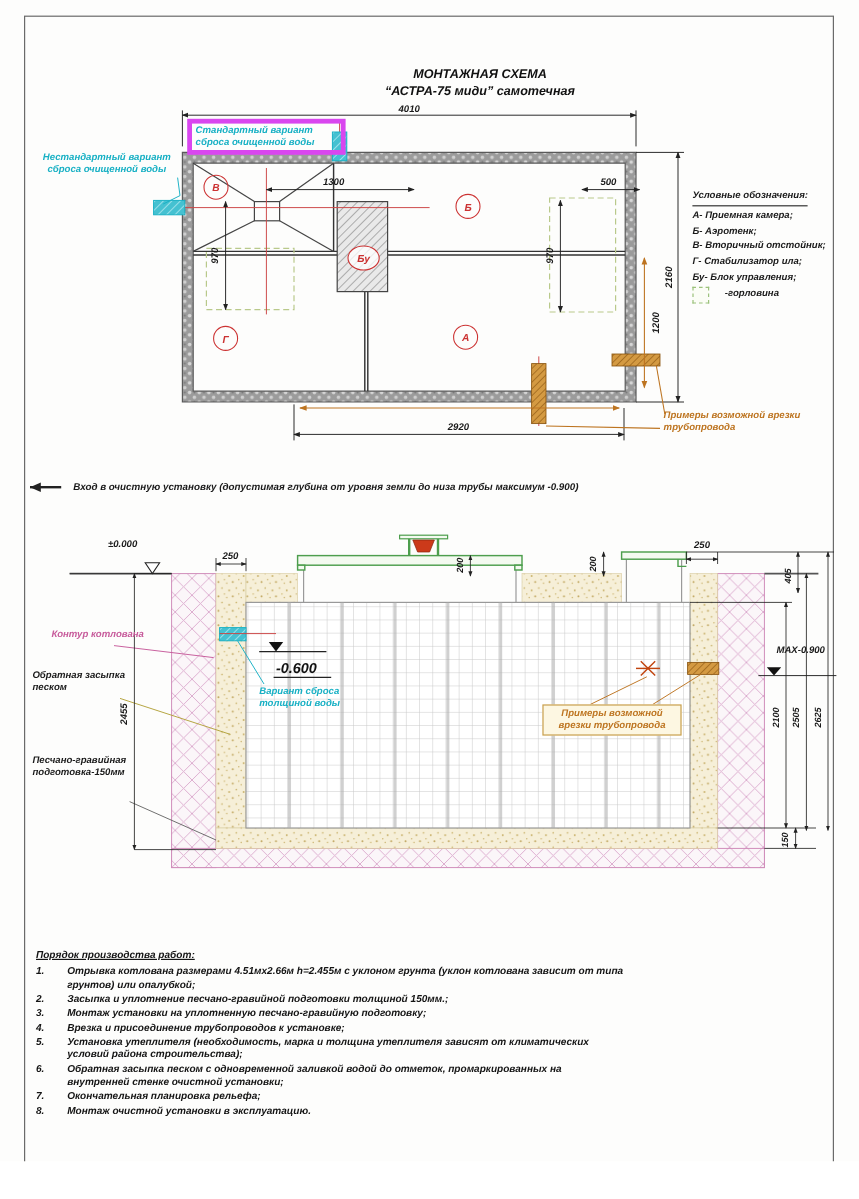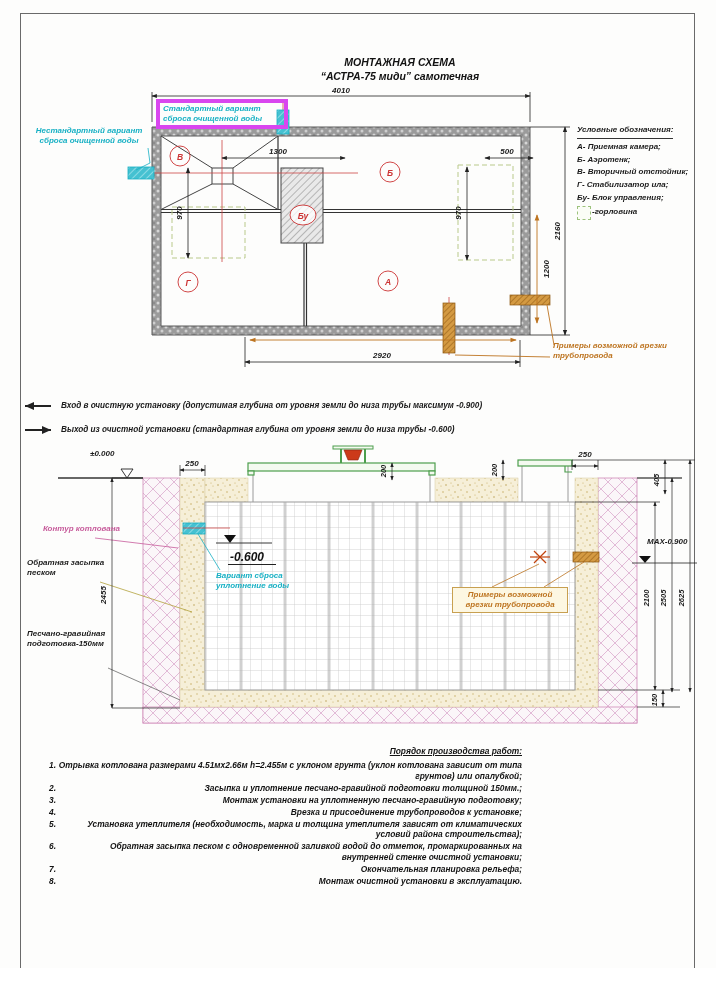--- a/index.html
+++ b/index.html
@@ -7,31 +7,31 @@
         font-family:"Liberation Sans",sans-serif;}
   .frame{position:absolute;left:20px;top:13px;width:673px;height:970px;border:1.5px solid #6a6a6a;}
   .abs{position:absolute;}
   .lbl{position:absolute;font:bold italic 8px/1.25 "Liberation Sans",sans-serif;color:#1a1a1a;}
   .cyan{color:#17b0c4;}
   .mag{color:#c75b9b;}
   .org{color:#bd7420;}
   .ttl{font:bold italic 10.5px/1.3 "Liberation Sans",sans-serif;text-align:center;color:#111;}
   .boxcyan{border:4px solid #d946ef;padding:1px 3px;}
   .legend{position:absolute;left:577px;top:124px;width:122px;font:bold italic 8px/1.6 "Liberation Sans",sans-serif;color:#1a1a1a;}
-  .legend .lt{border-bottom:1px solid #333;display:inline-block;padding-bottom:1px;margin-bottom:2px;}
+  .legend .lt{border-bottom:1px solid #333;display:inline-block;padding-bottom:1px;margin-bottom:2px;margin-top:33px;}
   .legend .li{white-space:nowrap;}
-  .gorl{display:flex;align-items:center;gap:1px;margin-top:1px;}
+  .gorl{display:flex;align-items:center;gap:13px;margin-top:1px;}
   .gorl .sq{width:12px;height:12px;border:1px dashed #9cc27c;background:#fbfdf6;}
   .note{position:absolute;left:25px;display:flex;align-items:center;gap:10px;
         font:bold italic 8.2px/1.2 "Liberation Sans",sans-serif;color:#1a1a1a;margin-top:16px;}
   .arr{position:relative;width:26px;height:8px;flex:0 0 auto;}
   .arr .ln{position:absolute;top:3.5px;left:0;width:26px;height:1.2px;background:#222;}
   .arr.l .tri{position:absolute;left:0;top:0;width:0;height:0;border-top:4px solid transparent;border-bottom:4px solid transparent;border-right:9px solid #222;}
   .arr.r .tri{position:absolute;right:0;top:0;width:0;height:0;border-top:4px solid transparent;border-bottom:4px solid transparent;border-left:9px solid #222;}
-  .work{position:absolute;left:30px;top:746px;width:492px;font:bold italic 8.4px/1.3 "Liberation Sans",sans-serif;color:#141414;text-align:right;}
+  .work{position:absolute;left:30px;top:790px;width:492px;font:bold italic 8.4px/1.3 "Liberation Sans",sans-serif;color:#141414;}
   .work .wt{text-decoration:underline;margin-bottom:3px;}
   .work .row{display:flex;margin-bottom:1px;}
   .work .n{flex:0 0 26px;}
   .work .t{flex:1;}
   .pipebox{position:absolute;left:452px;top:587px;width:112px;border:1px solid #c8a050;background:#fdf7e2;
            font:bold italic 8px/1.25 "Liberation Sans",sans-serif;color:#bd7420;text-align:center;padding:2px 1px;}
   svg .dim{font:bold italic 8px "Liberation Sans",sans-serif;fill:#1a1a1a;}
   svg .dimS{font:bold italic 7.5px "Liberation Sans",sans-serif;fill:#1a1a1a;}
   svg .red{font:bold italic 8.5px "Liberation Sans",sans-serif;fill:#cc3333;}
   svg .lvl{font:bold italic 8px "Liberation Sans",sans-serif;fill:#1a1a1a;}
@@ -177,27 +177,20 @@
       <span>-горловина</span>
     </div>
   </div>
 
   <div class="note" style="top:385px;">
     <span class="arr l">
         <span class="tri"></span>
         <span class="ln"></span>
       </span>
     <span>Вход в очистную установку (допустимая глубина от уровня земли до низа трубы максимум -0.900)</span>
-  </div>
-  <div class="note" style="top:409px;">
-    <span class="arr r">
-        <span class="tri"></span>
-        <span class="ln"></span>
-      </span>
-    <span>Выход из очистной установки (стандартная глубина от уровня земли до низа трубы -0.600)</span>
   </div>
 
   <svg class="abs" style="left:20px;top:440px;" width="690" height="310" viewBox="0 0 690 310">
     <defs>
       <pattern id="pinkW" width="14" height="14" patternUnits="userSpaceOnUse">
         <rect width="14" height="14" fill="#fbf6f9"></rect>
         <path d="M0,0 L14,14 M14,0 L0,14 M7,-7 L21,7 M-7,7 L7,21" stroke="#dcabce" stroke-width="0.8" fill="none"></path>
       </pattern>
       <pattern id="sandP" width="12" height="12" patternUnits="userSpaceOnUse">
         <rect width="12" height="12" fill="#f6efd8"></rect>
@@ -333,21 +326,21 @@
     <text x="86" y="155" class="dim" text-anchor="middle" transform="rotate(-90 86 155)">2455</text>
     <text x="629" y="158" class="dimS" text-anchor="middle" transform="rotate(-90 629 158)">2100</text>
     <text x="646" y="158" class="dimS" text-anchor="middle" transform="rotate(-90 646 158)">2505</text>
     <text x="664" y="158" class="dimS" text-anchor="middle" transform="rotate(-90 664 158)">2625</text>
     <text x="637" y="260" class="dimS" text-anchor="middle" transform="rotate(-90 637 260)">150</text>
   </svg>
 
   <div class="lbl mag" style="left:43px;top:524px;width:105px;">Контур котлована</div>
   <div class="lbl" style="left:27px;top:558px;width:92px;">Обратная засыпка песком</div>
   <div class="lbl" style="left:27px;top:629px;width:112px;">Песчано-гравийная подготовка-150мм</div>
-  <div class="lbl cyan" style="left:216px;top:571px;width:84px;">Вариант сброса уплотнение воды</div>
+  <div class="lbl cyan" style="left:216px;top:571px;width:84px;">Вариант сброса толщиной воды</div>
   <div class="pipebox">Примеры возможной врезки трубопровода</div>
 
   <div class="work">
     <div class="wt">Порядок производства работ:</div>
     <div class="row">
         <span class="n">1.</span>
         <span class="t">Отрывка котлована размерами 4.51мх2.66м h=2.455м с уклоном грунта (уклон котлована зависит от типа грунтов) или опалубкой;</span>
       </div>
     <div class="row">
         <span class="n">2.</span>

